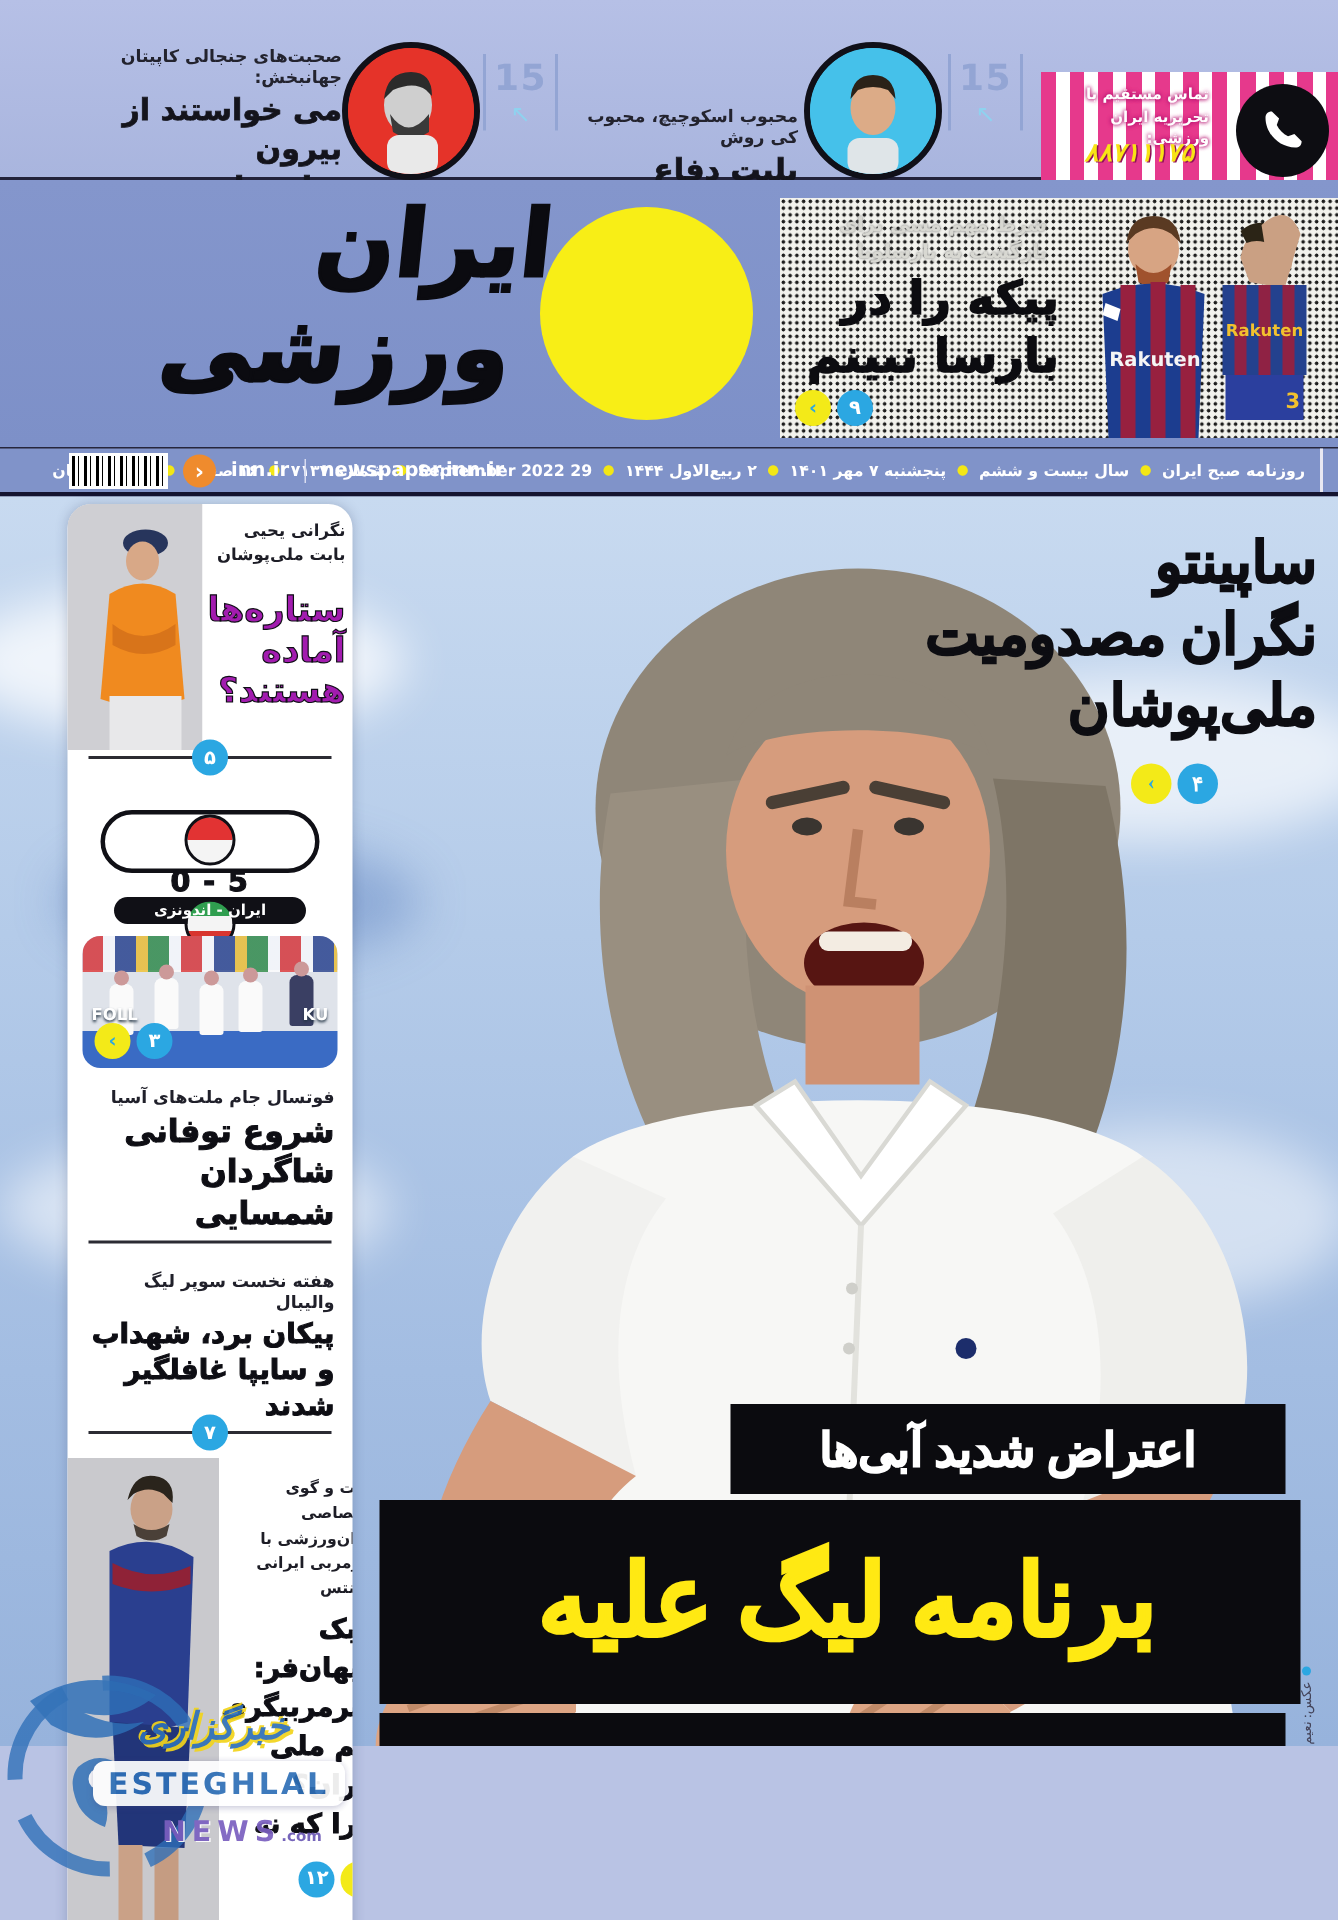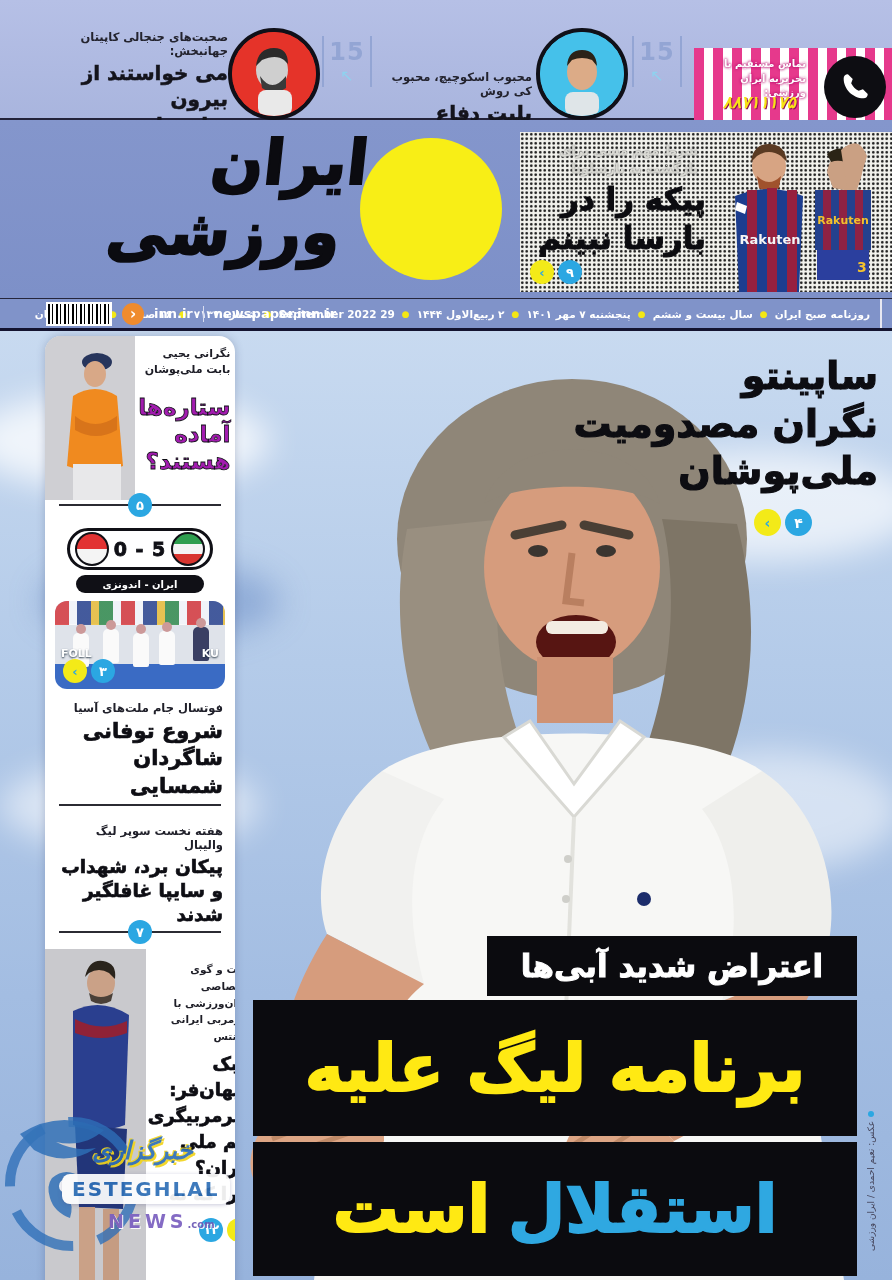--- a/index.html
+++ b/index.html
@@ -45,47 +45,47 @@
   
   .infobar{position:absolute;left:0;top:298px;width:892px;height:33px;background:#8093c9;border-top:1px solid #26263c;border-bottom:3px solid #141430;box-sizing:border-box;display:flex;align-items:center;}
   .info-items{position:absolute;right:10px;top:0;height:100%;display:flex;align-items:center;direction:rtl;gap:7px;color:#fff;font-size:10.5px;font-weight:bold;border-right:2px solid #e8e8f2;padding-right:10px;}
   .info-dot{color:#f3e715;font-size:9px;}
   .info-left{position:absolute;left:46px;top:0;height:100%;display:flex;align-items:center;gap:10px;color:#fff;font-weight:bold;font-size:13px;}
   .barcode{width:66px;height:24px;background:#fff;padding:2px;box-sizing:border-box;}
   .barcode-bars{width:100%;height:100%;background:repeating-linear-gradient(90deg,#000 0 2px,#fff 2px 4px,#000 4px 5px,#fff 5px 8px);}
   .orange-circle{width:22px;height:22px;border-radius:50%;background:#ef8b2d;color:#fff;display:flex;align-items:center;justify-content:center;font-size:15px;font-weight:bold;}
   .info-sep{width:1px;height:16px;background:#d8dcf0;}
   
-  .main-photo{position:absolute;left:0;top:331px;width:892px;height:949px;background:linear-gradient(180deg,#c8daf0 0%,#b4cbe9 35%,#a3bde2 70%,#97b3dc 100%);overflow:hidden;}
+  .main-photo{position:absolute;left:0;top:331px;width:892px;height:833px;background:linear-gradient(180deg,#c8daf0 0%,#b4cbe9 35%,#a3bde2 70%,#97b3dc 100%);overflow:hidden;font-family:Liberation Serif, serif;}
   .cloud{position:absolute;border-radius:50%;filter:blur(16px);}
   .coach{position:absolute;left:232px;top:8px;width:660px;height:941px;}
   
   .lead{position:absolute;right:14px;top:22px;text-align:right;direction:rtl;color:#0d0d12;font-size:38px;font-weight:bold;line-height:1.25;-webkit-text-stroke:1.2px #0d0d12;}
   .lead-badges{position:absolute;right:80px;top:178px;}
   
   .kicker-strip{position:absolute;left:487px;top:605px;width:370px;height:60px;background:#0b0b0f;color:#fff;display:flex;align-items:center;justify-content:center;direction:rtl;font-size:31px;font-weight:bold;-webkit-text-stroke:1px #fff;}
   .head-box{position:absolute;left:253px;width:604px;height:136px;background:#0b0b0f;display:flex;align-items:center;justify-content:center;direction:rtl;font-weight:bold;}
-  .hb1{top:669px;}
+  .hb1{top:669px;padding-left:10px;}
   .hb2{top:811px;height:134px;}
   .head-box .y{color:#ffe913;font-size:66px;-webkit-text-stroke:2px #ffe913;letter-spacing:1px;}
   .head-box .b{color:#2fa8e1;font-size:66px;-webkit-text-stroke:2px #2fa8e1;letter-spacing:1px;margin-left:18px;}
   .credit{position:absolute;right:-64px;top:860px;width:170px;transform:rotate(-90deg);transform-origin:center;font-size:9px;color:#44445a;direction:rtl;display:flex;align-items:center;gap:4px;justify-content:flex-start;}
   .credit .dot{width:6px;height:6px;border-radius:50%;background:#2ba7e2;display:inline-block;flex:none;}
   
   .sidebar{position:absolute;left:45px;top:336px;width:190px;height:1215px;background:#ffffff;border-radius:16px 16px 0 0;overflow:hidden;box-shadow:0 0 8px rgba(40,50,90,.25);}
   .sb-item1{display:flex;height:164px;}
   .sb-photo1{width:47%;background:#cfcfd3;flex:none;}
   .sb-t1{flex:1;padding:10px 8px 0 4px;text-align:right;direction:rtl;}
   .sb-kicker{font-size:11px;font-weight:bold;color:#1d1d26;line-height:1.45;}
   .sb-head{font-size:23px;font-weight:bold;color:#a21caf;line-height:1.18;-webkit-text-stroke:.8px #0e0e14;margin-top:16px;}
   .divider{position:relative;margin:4px 14px 2px;border-top:2px solid #2b2b33;height:14px;}
   .divider .badge{position:absolute;left:50%;top:-13px;transform:translateX(-50%);}
   
   .score-block{padding:2px 0 0;}
-  .score-pill{margin:4px auto;width:146px;height:42px;border:3px solid #101016;border-radius:26px;display:flex;align-items:center;justify-content:space-between;padding:0 5px;box-sizing:border-box;background:#fff;}
+  .score-pill{margin:16px auto;width:146px;height:42px;border:3px solid #101016;border-radius:26px;display:flex;align-items:center;justify-content:space-between;padding:0 5px;box-sizing:border-box;background:#fff;flex-direction:column;}
   .flag{width:30px;height:30px;border-radius:50%;border:2.5px solid #101016;overflow:hidden;flex:none;}
   .flag-id{background:linear-gradient(180deg,#e23333 0 50%,#f4f4f4 50% 100%);}
   .flag-ir{background:linear-gradient(180deg,#2f9e4f 0 33%,#f4f4f4 33% 66%,#d8352f 66% 100%);}
   .score-num{font-size:19px;font-weight:bold;color:#101016;letter-spacing:1px;-webkit-text-stroke:.8px #101016;}
   .score-label{margin:5px auto 0;width:128px;height:18px;background:#101016;border-radius:9px;color:#fff;font-size:10px;font-weight:bold;display:flex;align-items:center;justify-content:center;direction:rtl;text-align:center;}
   
   .futsal{position:relative;margin:8px 10px 4px;height:88px;border-radius:12px;overflow:hidden;background:linear-gradient(180deg,#b8c4e2 0 26%,#dfe3ea 26% 72%,#3a6bc4 72% 100%);}
   .futsal-flags{position:absolute;left:0;top:0;width:100%;height:24px;background:repeating-linear-gradient(90deg,#d33 0 14px,#fff 14px 22px,#27408b 22px 36px,#f2c12e 36px 44px,#2e8b44 44px 58px,#fff 58px 66px);opacity:.8;}
   .futsal-board{position:absolute;left:0;top:46px;width:100%;display:flex;justify-content:space-between;padding:0 6px;box-sizing:border-box;color:#fff;font-size:11px;font-weight:bold;text-shadow:0 1px 2px #234;}
   .player{position:absolute;width:16px;height:34px;background:#fafafa;border-radius:5px 5px 2px 2px;top:32px;}

